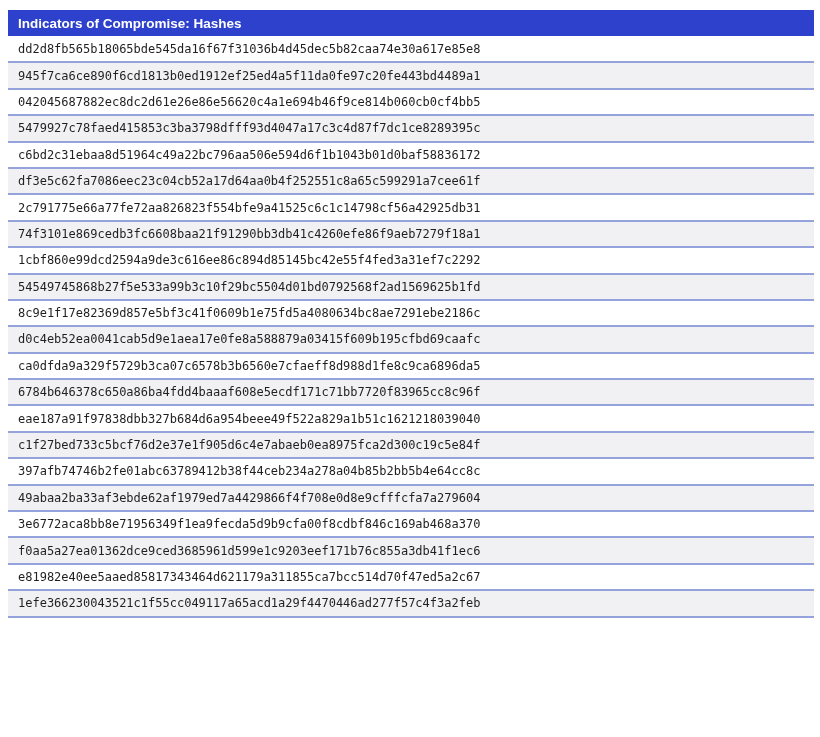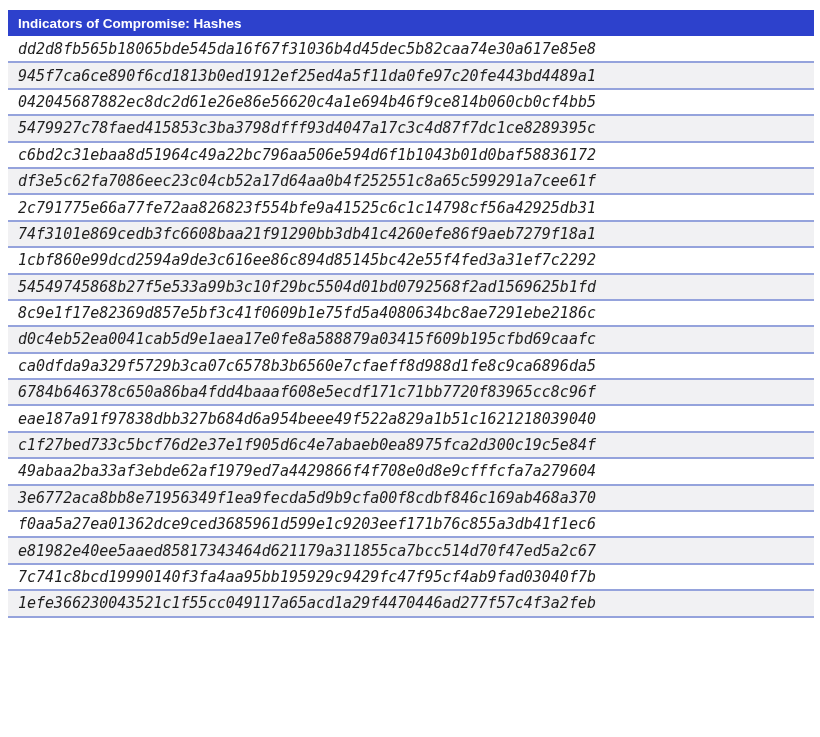--- a/index.html
+++ b/index.html
@@ -37,25 +37,24 @@
     align-items: center;
     padding: 0 10px;
     box-sizing: content-box;
     background: var(--row-bg, #ffffff);
   }
   .row:nth-child(even) {
     background: var(--row-alt-bg, #f1f1f3);
   }
   .hash {
     font-family: "DejaVu Sans Mono", monospace;
-    font-size: 15px;
+    font-size: 12px;
     color: var(--hash-text, #1f1f1f);
     white-space: nowrap;
     letter-spacing: 0;
-    font-style: italic;
   }
 </style>
 </head>
 <body>
 
 <div class="wrap">
   <div class="table-header">
     <span>Indicators of Compromise: Hashes</span>
   </div>
   <div class="table-body">
@@ -101,31 +100,31 @@
       <div class="row">
         <span class="hash">6784b646378c650a86ba4fdd4baaaf608e5ecdf171c71bb7720f83965cc8c96f</span>
       </div>
       <div class="row">
         <span class="hash">eae187a91f97838dbb327b684d6a954beee49f522a829a1b51c1621218039040</span>
       </div>
       <div class="row">
         <span class="hash">c1f27bed733c5bcf76d2e37e1f905d6c4e7abaeb0ea8975fca2d300c19c5e84f</span>
       </div>
       <div class="row">
+        <span class="hash">397afb74746b2fe01abc63789412b38f44ceb234a278a04b85b2bb5b4e64cc8c</span>
+      </div>
+      <div class="row">
         <span class="hash">49abaa2ba33af3ebde62af1979ed7a4429866f4f708e0d8e9cfffcfa7a279604</span>
       </div>
       <div class="row">
         <span class="hash">3e6772aca8bb8e71956349f1ea9fecda5d9b9cfa00f8cdbf846c169ab468a370</span>
       </div>
       <div class="row">
         <span class="hash">f0aa5a27ea01362dce9ced3685961d599e1c9203eef171b76c855a3db41f1ec6</span>
       </div>
       <div class="row">
         <span class="hash">e81982e40ee5aaed85817343464d621179a311855ca7bcc514d70f47ed5a2c67</span>
       </div>
       <div class="row">
-        <span class="hash">7c741c8bcd19990140f3fa4aa95bb195929c9429fc47f95cf4ab9fad03040f7b</span>
-      </div>
-      <div class="row">
         <span class="hash">1efe366230043521c1f55cc049117a65acd1a29f4470446ad277f57c4f3a2feb</span>
       </div>
     </div>
 </div>
 
 </body></html>

